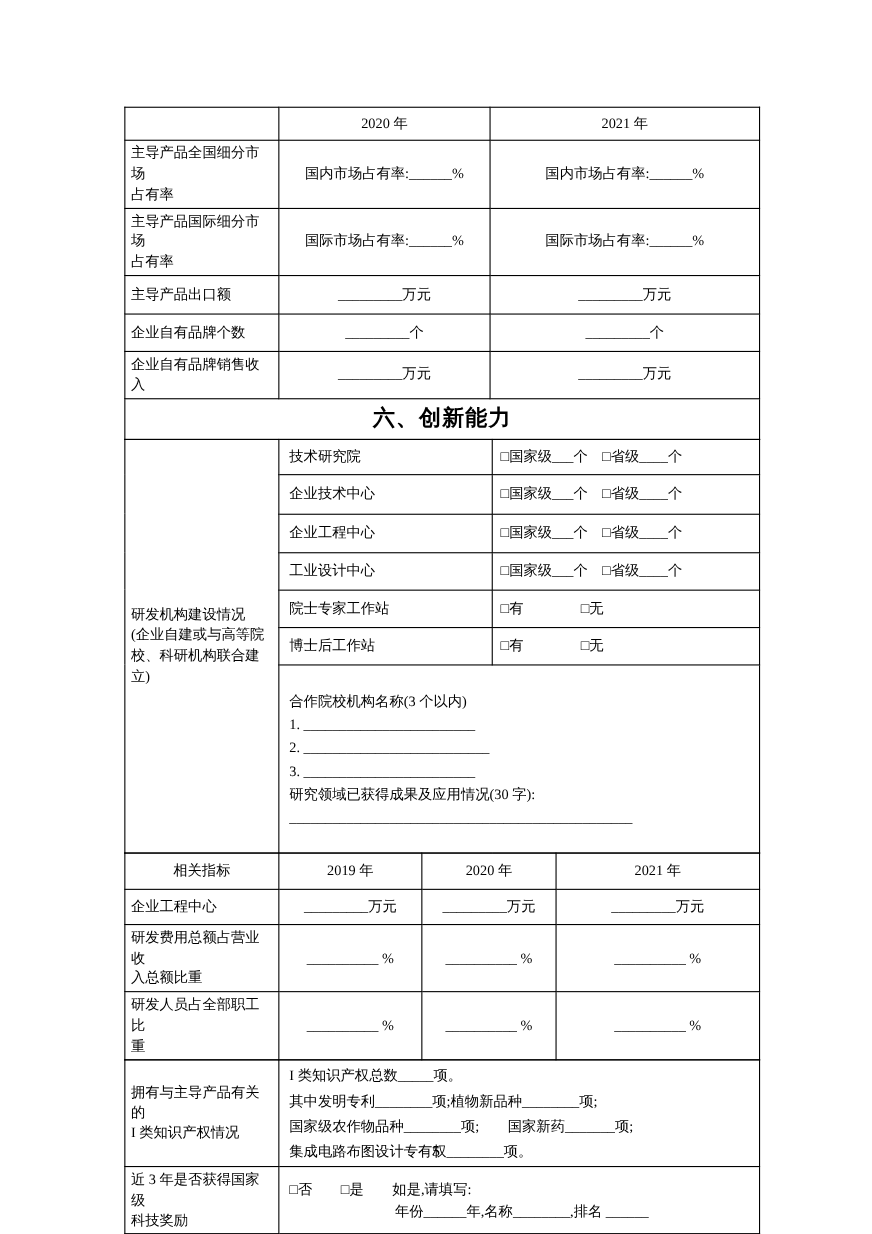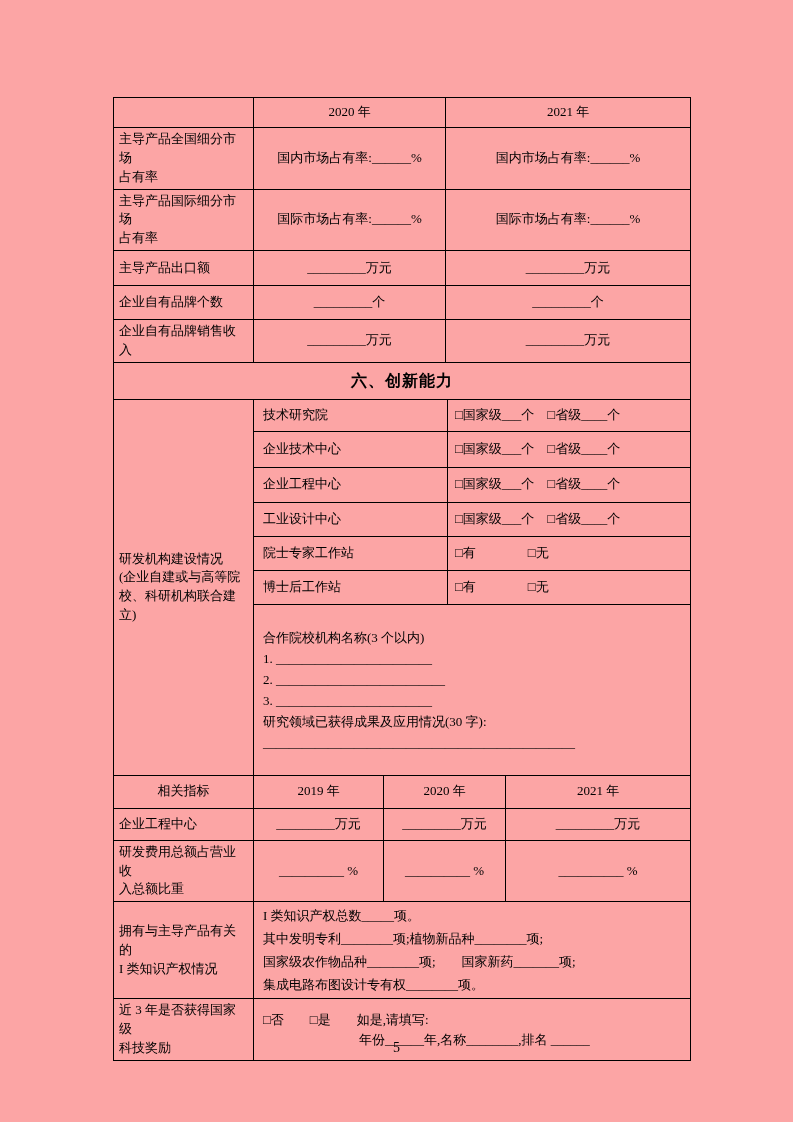--- a/index.html
+++ b/index.html
@@ -1,31 +1,31 @@
 <!DOCTYPE html>
 <html><head>
 <meta charset="utf-8">
 <style>
   * { margin:0; padding:0; box-sizing:border-box; }
   html,body { background:#888; }
   body { font-family:"Liberation Serif", serif; color:#000; }
   .page {
-    position:relative; width:793px; height:1122px; background:#fca5a5;
+    position:relative; width:793px; height:1122px; background:#ffffff;
     margin:0 auto; overflow:hidden;
   }
   .form { position:absolute; left:113px; top:97px; width:577px; }
   table { border-collapse:collapse; table-layout:fixed; width:577px; }
   table + table { margin-top:-1px; }
   td {
     border:1px solid #000; font-size:13px; line-height:1.45;
     padding:2px 5px; vertical-align:middle; overflow:hidden;
   }
   .c { text-align:center; }
   .pre { white-space:pre-line; }
-  .sec { font-weight:bold; font-size:16px; text-align:center; letter-spacing:1px; }
+  .sec { font-weight:bold; font-size:20px; text-align:center; letter-spacing:1px; }
   .nm { padding-left:9px; }
   .opt { padding-left:7px;margin-top:20px; }
   .partner { padding:22px 9px; }
   .partner div { line-height:21px; }
   .ipcell { padding:2px 9px; }
   .ipcell div { line-height:23px; }
   .awardcell { padding:4px 9px;margin-top:15px; }
   .awardcell div { line-height:20px; }
   .award-line2 { padding-left:96px; }
   .pageno {
@@ -151,20 +151,27 @@
         <td class="c">_________万元</td>
         <td class="c">_________万元</td>
       </tr>
       <tr style="height:43px">
         <td class="pre">研发费用总额占营业收
 入总额比重</td>
         <td class="c">__________ %</td>
         <td class="c">__________ %</td>
         <td class="c">__________ %</td>
       </tr>
+      <tr style="height:40px">
+        <td class="pre">研发人员占全部职工比
+重</td>
+        <td class="c">__________ %</td>
+        <td class="c">__________ %</td>
+        <td class="c">__________ %</td>
+      </tr>
     </tbody>
       </table>
 
     <table>
       <colgroup>
           <col style="width:140px">
           <col style="width:437px">
         </colgroup>
       <tbody>
           <tr style="height:93px">

